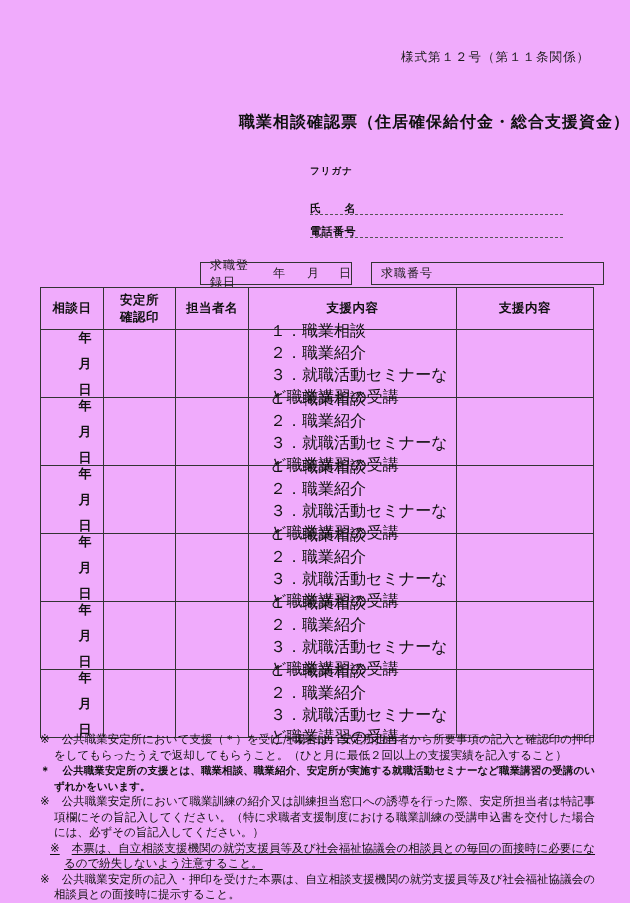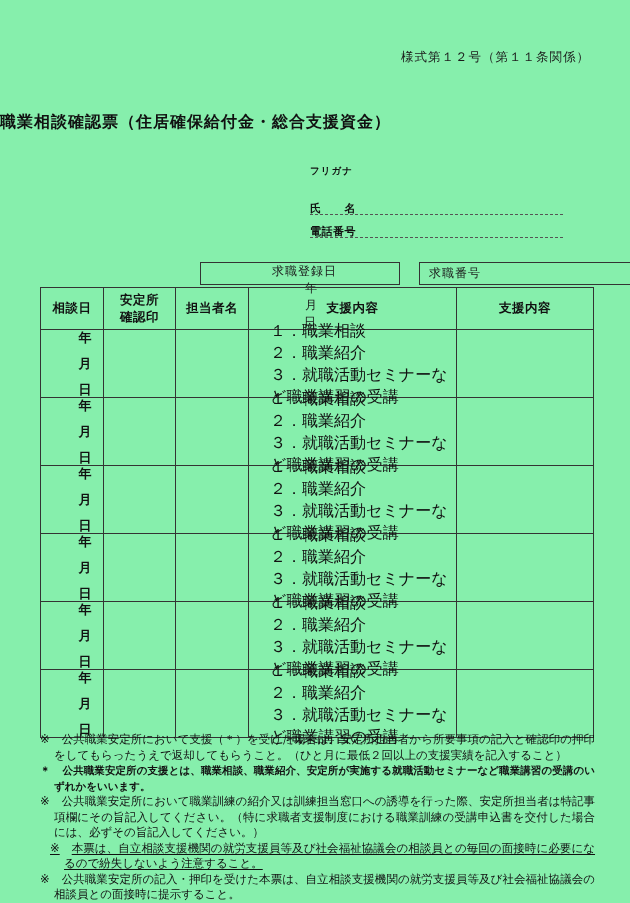--- a/index.html
+++ b/index.html
@@ -1,48 +1,48 @@
 <!DOCTYPE html>
 <html lang="ja"><head>
 <meta charset="utf-8">
 <style>
   * { margin:0; padding:0; box-sizing:border-box; }
   html,body { background:#ffffff; }
   body { font-family:"Liberation Sans","DejaVu Sans",sans-serif; color:#111; }
-  .page { position:relative; width:630px; height:903px; background:#86efac; overflow:hidden; }
+  .page { position:relative; width:630px; height:903px; background:#f0abfc; overflow:hidden; }
 
   
   .form-number {
     position:absolute; top:49px; right:40px;
     font-family:"Liberation Serif","DejaVu Serif",serif;
     font-size:12.5px; letter-spacing:1px; color:#1a1a1a;
   }
 
   
   .doc-title {
     position:absolute; top:112px; left:0; width:100%;
-    text-align:left; font-size:16px; font-weight:bold; letter-spacing:1px;
+    text-align:right; font-size:16px; font-weight:bold; letter-spacing:1px;
   }
 
   
   .applicant { position:absolute; left:310px; top:165px; width:253px; }
   .furigana { font-size:9.5px; font-weight:bold; margin-bottom:14px; letter-spacing:1px; }
   .fill-field {
     height:23px; display:flex; align-items:flex-end;
     border-bottom:1px dashed #555;
   }
   .fill-field .label { font-size:11px; font-weight:bold; line-height:1.1; letter-spacing:0.5px; }
 
   
   .reg-row { position:absolute; left:200px; top:262px; display:flex; gap:6px; }
   .reg-box {
     height:23px; border:1.5px solid #333; display:flex; align-items:center;
     font-size:12px; color:#1a1a1a;
   }
-  .reg-box.first { width:200px;flex-direction:column; }
+  .reg-box.first { width:152px; }
   .reg-box.second { width:233px;margin-left:13px; }
   .reg-label { margin-left:9px; letter-spacing:1px; }
   .reg-y { margin-left:22px; } .reg-m { margin-left:22px; } .reg-d { margin-left:20px; }
 
   
   table.consult {
     position:absolute; left:40px; top:287px;
     width:553px; border-collapse:collapse; table-layout:fixed;
     border:1.5px solid #222;
   }

